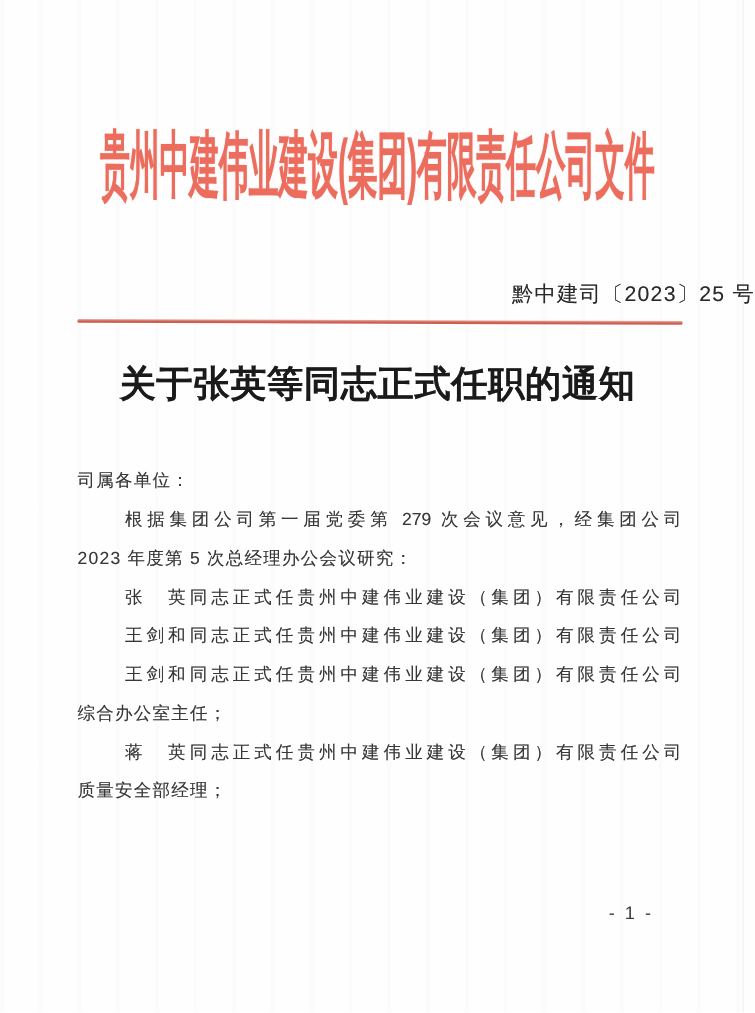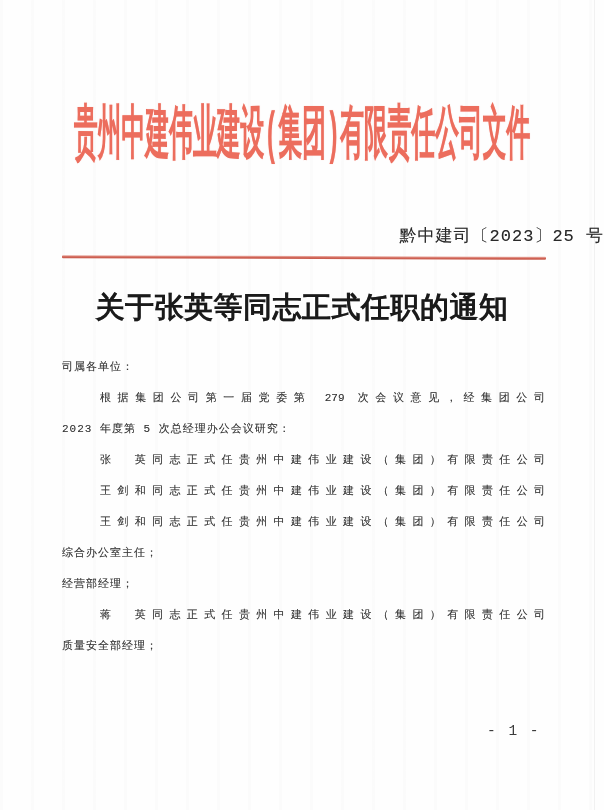--- a/index.html
+++ b/index.html
@@ -11,21 +11,21 @@
     position: relative;
     width: 604px;
     height: 810px;
     overflow: hidden;
     background-color: #fefefe;
     
     background-image:
       repeating-linear-gradient(90deg,
         rgba(0,0,0,0.012) 0px, rgba(0,0,0,0.012) 3px,
         rgba(0,0,0,0.0) 3px, rgba(0,0,0,0.0) 31px);
-    font-family: Liberation Mono, monospace;
+    font-family: Liberation Sans, sans-serif;
   }
   .scan-edge {
     position: absolute;
     top: 0;
     left: 594px;
     width: 1px;
     height: 810px;
     background: rgba(0,0,0,0.05);
   }
   
@@ -83,24 +83,24 @@
     text-align: center;
     font-size: 29px;
     font-weight: 700;
     letter-spacing: 0.5px;
     color: #1a1a1a;
     text-shadow: 0 0 0.5px rgba(30,30,30,0.5);
   }
   
   .body-block {
     position: absolute;
-    top: 352px;
+    top: 369px;
     left: 62px;
     width: 483px;
-    font-size: 11px;
+    font-size: 14px;
     line-height: 31px;
     color: #383838;
     text-shadow: 0 0 0.5px rgba(60,60,60,0.45);
   }
   .body-block .line {
     letter-spacing: 1px;
     white-space: nowrap;
   }
   .body-block .line.indent {
     padding-left: 38px;
@@ -138,21 +138,20 @@
 
   <div class="body-block" style="color: rgb(56, 56, 56);">
 
   <div class="line">司属各单位：</div>
       <div class="line indent justify">根据集团公司第一届党委第 279 次会议意见，经集团公司</div>
       <div class="line">2023 年度第 5 次总经理办公会议研究：</div>
       <div class="line indent justify">张　英同志正式任贵州中建伟业建设（集团）有限责任公司</div>
       <div class="line indent justify">王剑和同志正式任贵州中建伟业建设（集团）有限责任公司</div>
       <div class="line indent justify">王剑和同志正式任贵州中建伟业建设（集团）有限责任公司</div>
       <div class="line">综合办公室主任；</div>
-      <div class="line">经营部经理；</div>
       <div class="line indent justify">蒋　英同志正式任贵州中建伟业建设（集团）有限责任公司</div>
       <div class="line">质量安全部经理；</div>
     </div>
 
   <div class="page-number">- 1 -</div>
 
   <div class="scan-edge"></div>
 
 </div>
 

